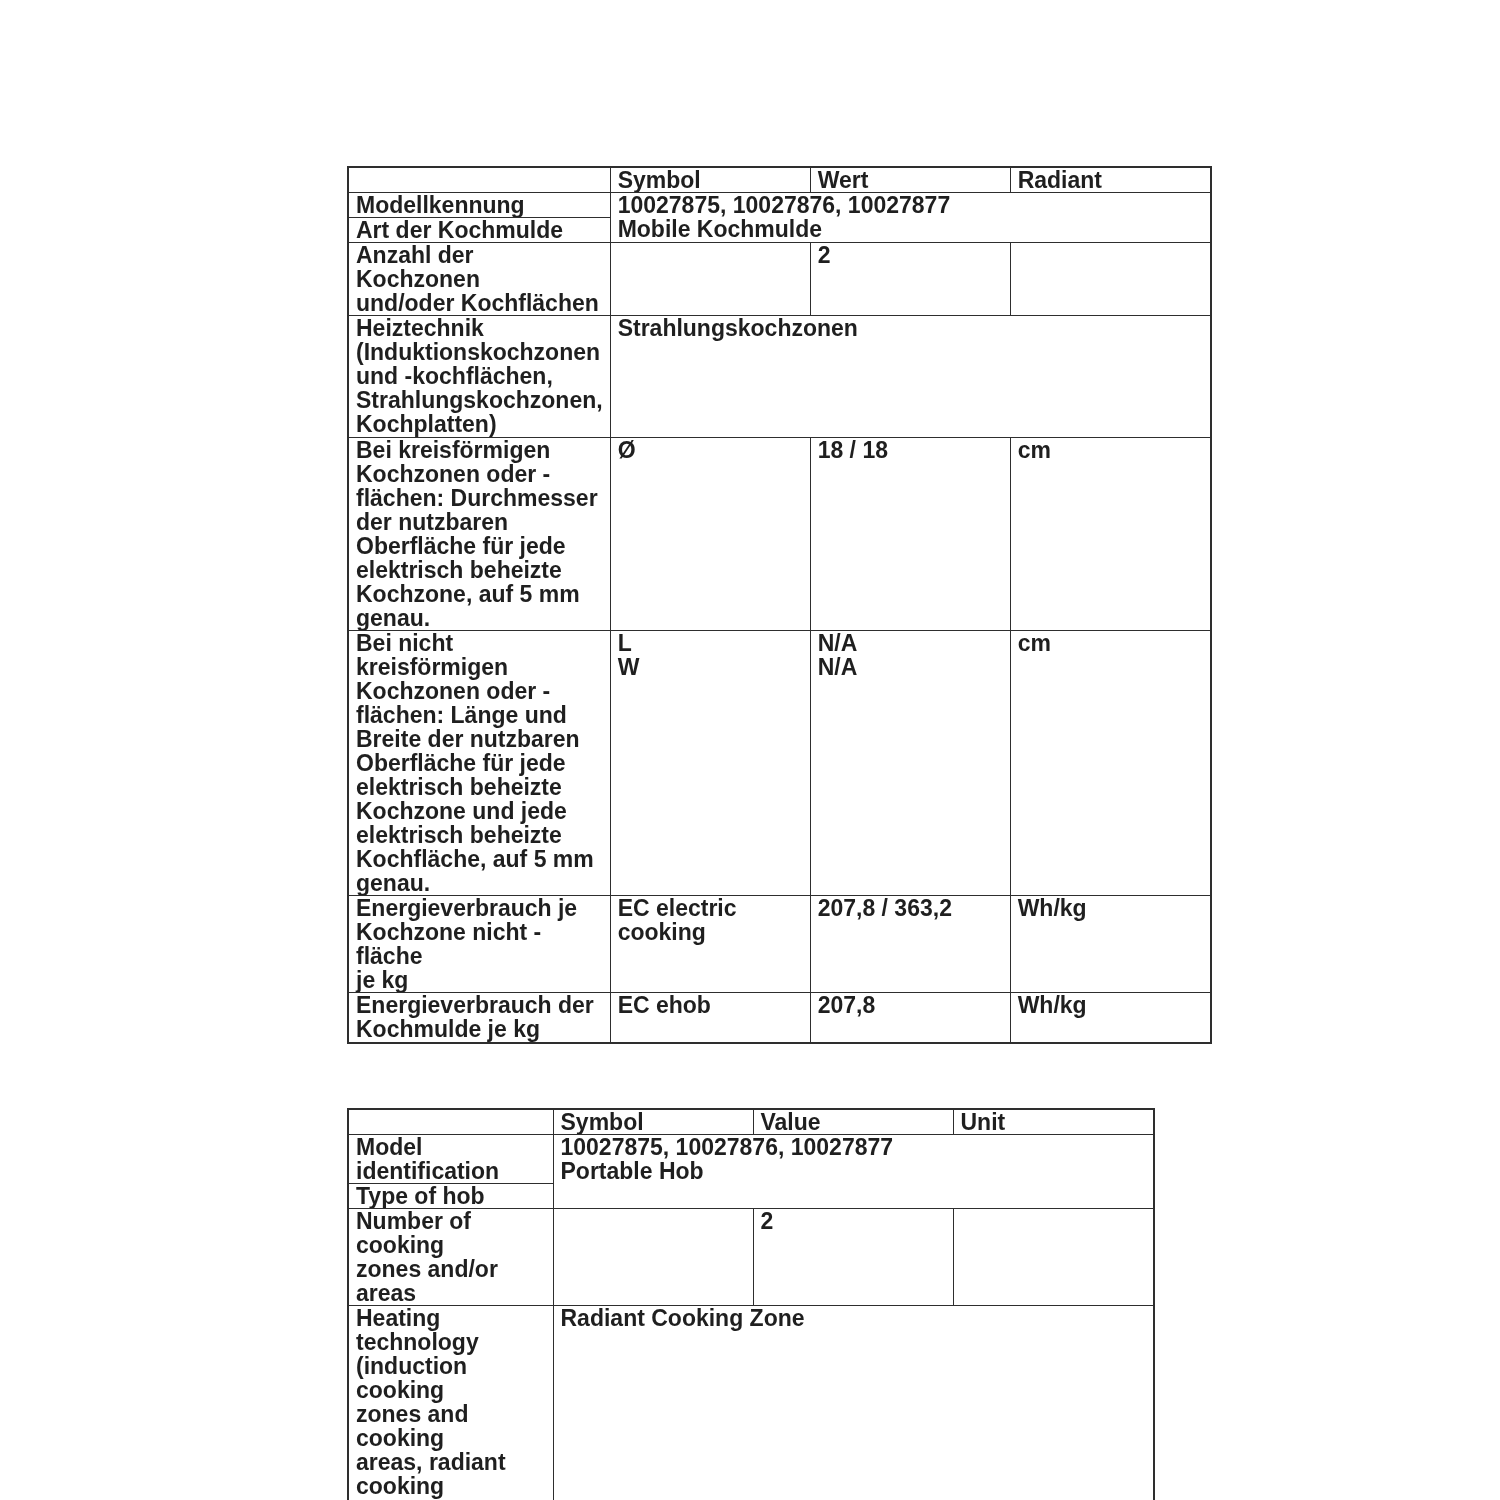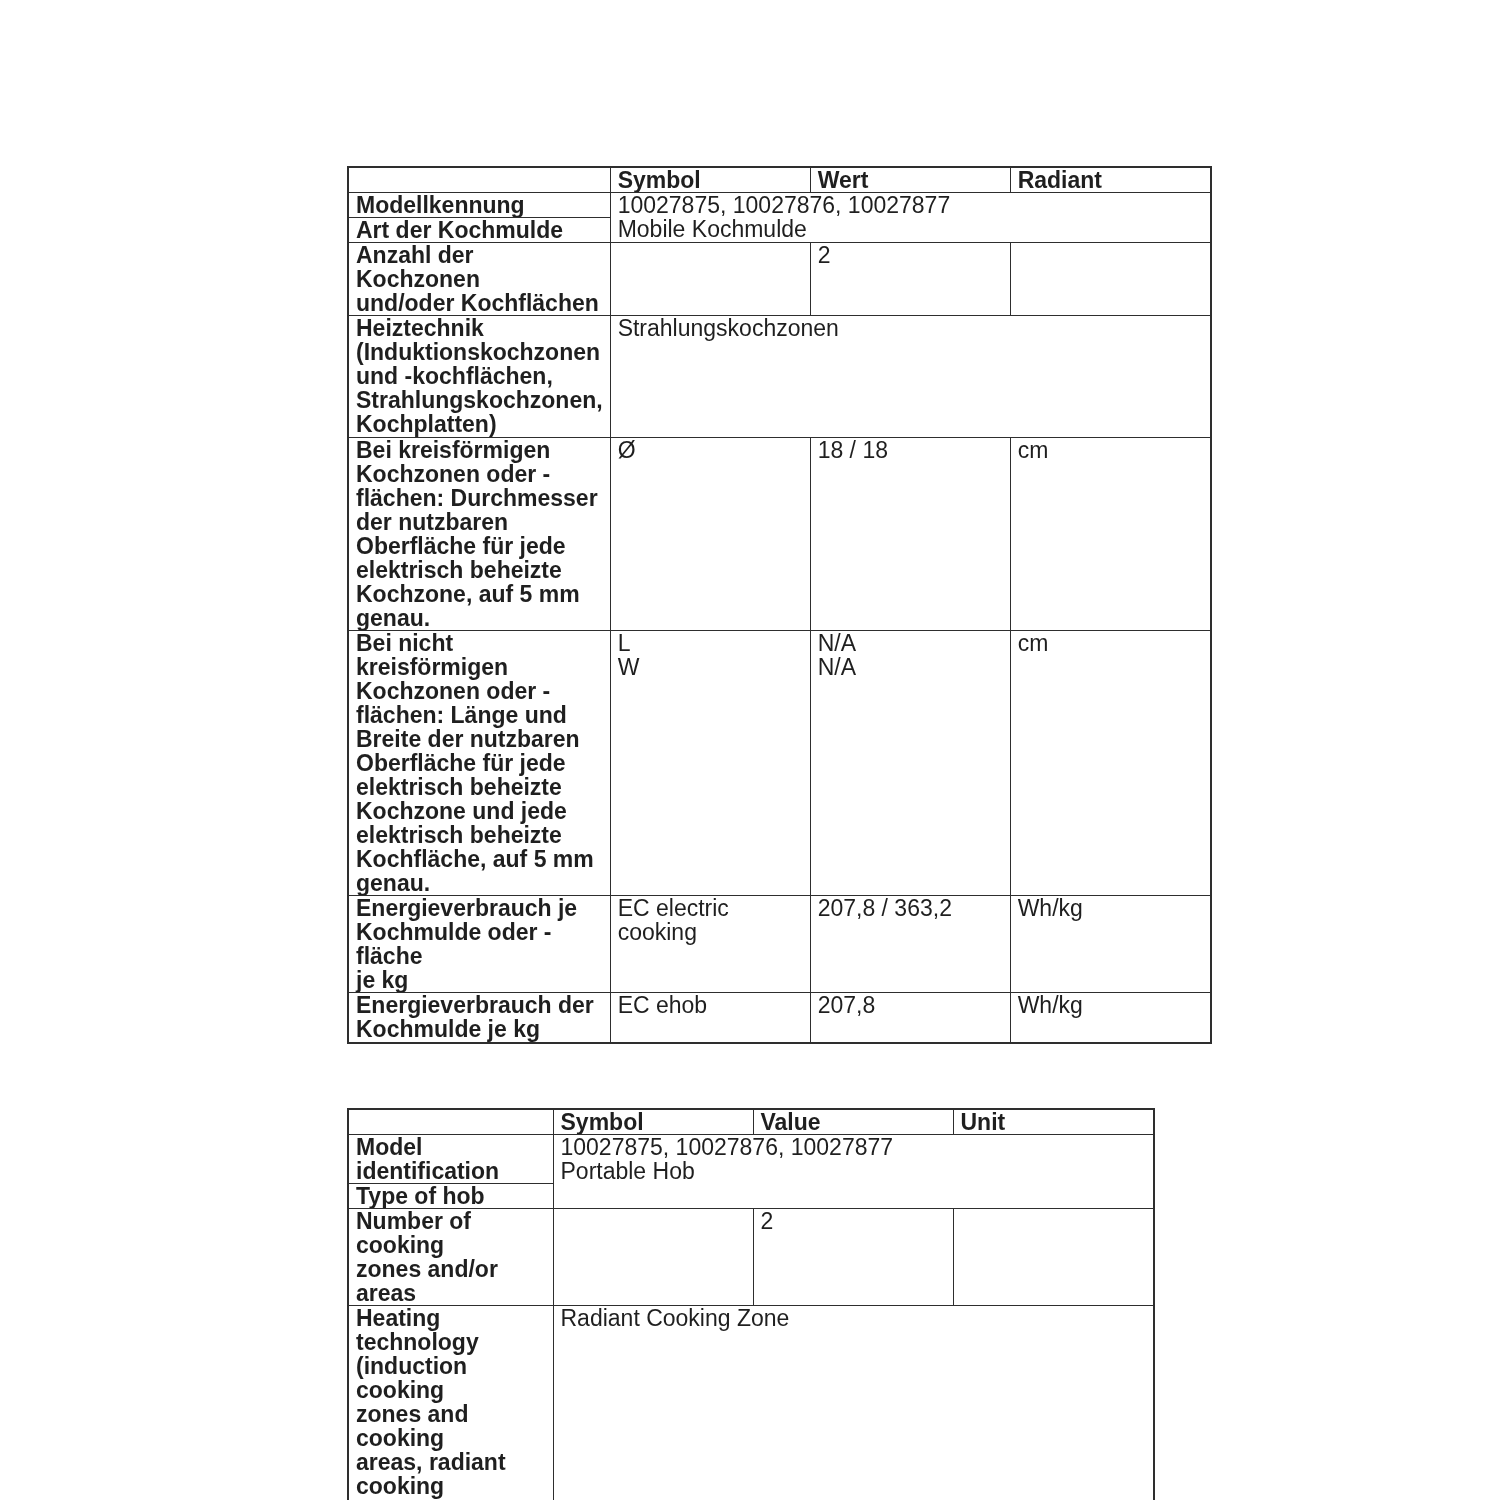--- a/index.html
+++ b/index.html
@@ -31,21 +31,21 @@
   .spec-table td {
     border: 1.5px solid #2e2e2e;
     vertical-align: top;
     padding: 0 7px;
     font-size: 23px;
     line-height: 24px;
     white-space: pre-line;
     overflow: hidden;
   }
   td.label { font-weight: bold; }
-  td.value { font-weight: normal; }
+  td.value { font-weight: bold; }
   tr.rh24 { height: 24px; }
   tr.rh25 { height: 25px; }
   tr.rh49 { height: 49px; }
   tr.rh50 { height: 50px; border-radius: 24px; }
   tr.rh51 { height: 51px; }
   tr.rh70 { height: 70px; }
   tr.rh120 { height: 120px; }
   tr.rh122 { height: 122px; }
   tr.rh193 { height: 193px; }
   tr.rh265 { height: 265px; }
@@ -116,21 +116,21 @@
 Kochfläche, auf 5 mm
 genau.</td>
       <td class="value">L
 W</td>
       <td class="value">N/A
 N/A</td>
       <td class="value">cm</td>
     </tr>
     <tr class="rh70">
       <td class="label">Energieverbrauch je
-Kochmulde oder -fläche
+Kochzone nicht -fläche
 je kg</td>
       <td class="value">EC electric cooking</td>
       <td class="value">207,8 / 363,2</td>
       <td class="value">Wh/kg</td>
     </tr>
     <tr class="rh50">
       <td class="label">Energieverbrauch der
 Kochmulde je kg</td>
       <td class="value">EC ehob</td>
       <td class="value">207,8</td>

